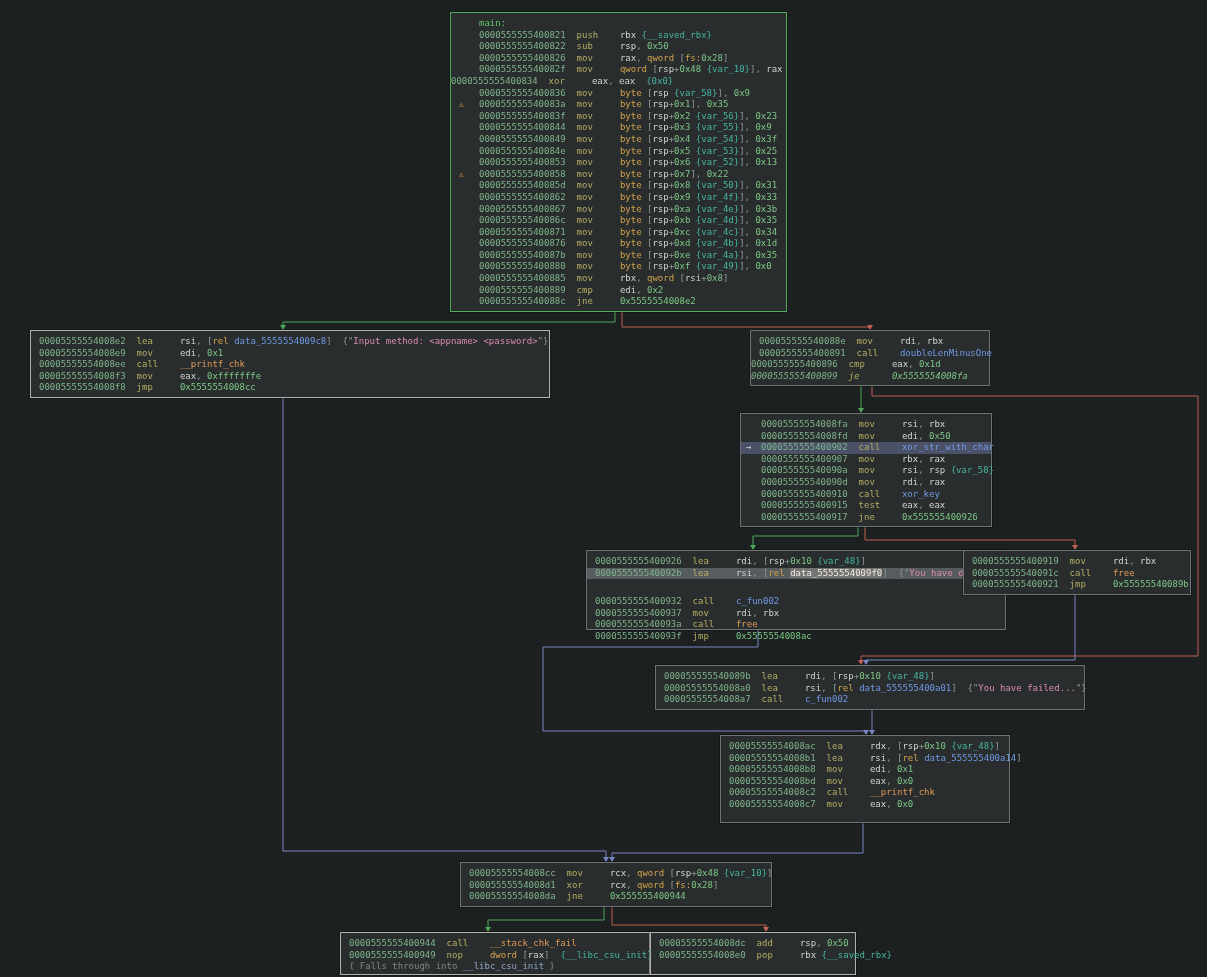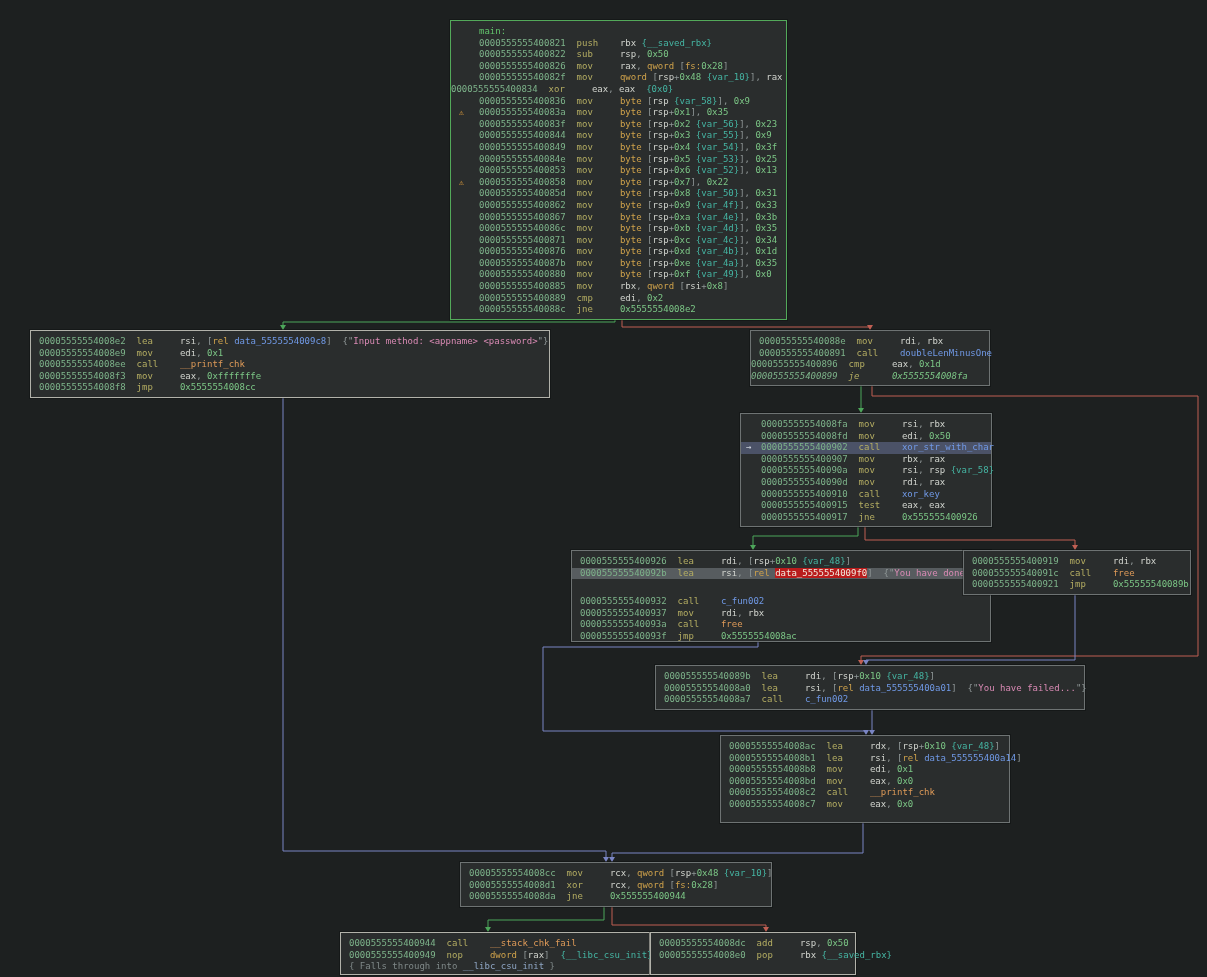--- a/index.html
+++ b/index.html
@@ -24,21 +24,21 @@
   .t-reg{color:#d2d5cf;}
   .t-imm{color:#7cc786;margin-top:7px;}
   .t-kw{color:#cfa24b;}
   .t-pn{color:#8f9797;}
   .t-ann{color:#45b5a3;}
   .t-fn{color:#7099e6;}
   .t-im{color:#de9a58;}
   .t-str{color:#d98ab4;}
   .t-cm{color:#7f8888;}
   .t-cmfn{color:#8fa6c4;}
-  .t-dhl{background:#b91c1c;color:#f2ece0;text-align:center;}
+  .t-dhl{background:#737373;color:#f2ece0;text-align:center;}
 </style>
 </head>
 <body>
 
 <div id="graph-view">
   <svg id="edge-layer" width="1207" height="977">
       <polyline points="615,308 615,322 283,322 283,326" fill="none" stroke="#4da65a" stroke-width="1"></polyline>
       <polygon points="280,325 286,325 283,330" fill="#4da65a"></polygon>
       <polyline points="622,308 622,327 870,327 870,326" fill="none" stroke="#c05f53" stroke-width="1"></polyline>
       <polygon points="867,325 873,325 870,330" fill="#c05f53"></polygon>
@@ -59,21 +59,21 @@
       <polyline points="283,398 283,851 606,851 606,858" fill="none" stroke="#7a85c4" stroke-width="1"></polyline>
       <polygon points="603,857 609,857 606,862" fill="#7a85c4"></polygon>
       <polyline points="863,815 863,853 612,853 612,858" fill="none" stroke="#7a85c4" stroke-width="1"></polyline>
       <polygon points="609,857 615,857 612,862" fill="#7a85c4"></polygon>
       <polyline points="604,907 604,920 488,920 488,928" fill="none" stroke="#4da65a" stroke-width="1"></polyline>
       <polygon points="485,927 491,927 488,932" fill="#4da65a"></polygon>
       <polyline points="612,907 612,925 766,925 766,928" fill="none" stroke="#c05f53" stroke-width="1"></polyline>
       <polygon points="763,927 769,927 766,932" fill="#c05f53"></polygon>
     </svg>
   <div id="block-layer">
-      <div class="blk entry" style="left: 450px; top: 20px; width: 337px; height: 300px;">
+      <div class="blk entry" style="left: 450px; top: 12px; width: 337px; height: 300px;">
         <div class="line" style="padding-left: 28px;"><span class="t-lbl">main:</span></div>
         <div class="line" style="padding-left: 28px;"><span class="t-addr">0000555555400821  </span><span class="t-mn">push    </span><span class="t-reg">rbx</span><span class="t-pn"> </span><span class="t-ann">{__saved_rbx}</span></div>
         <div class="line" style="padding-left: 28px;"><span class="t-addr">0000555555400822  </span><span class="t-mn">sub     </span><span class="t-reg">rsp</span><span class="t-pn">, </span><span class="t-imm">0x50</span></div>
         <div class="line" style="padding-left: 28px;"><span class="t-addr">0000555555400826  </span><span class="t-mn">mov     </span><span class="t-reg">rax</span><span class="t-pn">, </span><span class="t-kw">qword </span><span class="t-pn">[</span><span class="t-kw">fs:</span><span class="t-imm">0x28</span><span class="t-pn">]</span></div>
         <div class="line" style="padding-left: 28px;"><span class="t-addr">000055555540082f  </span><span class="t-mn">mov     </span><span class="t-kw">qword </span><span class="t-pn">[</span><span class="t-reg">rsp</span><span class="t-pn">+</span><span class="t-imm">0x48</span><span class="t-pn"> </span><span class="t-ann">{var_10}</span><span class="t-pn">], </span><span class="t-reg">rax</span></div>
         <div class="line" style=""><span class="t-addr">0000555555400834  </span><span class="t-mn">xor     </span><span class="t-reg">eax</span><span class="t-pn">, </span><span class="t-reg">eax</span><span class="t-pn">  </span><span class="t-ann">{0x0}</span></div>
         <div class="line" style="padding-left: 28px;"><span class="t-addr">0000555555400836  </span><span class="t-mn">mov     </span><span class="t-kw">byte </span><span class="t-pn">[</span><span class="t-reg">rsp</span><span class="t-pn"> </span><span class="t-ann">{var_58}</span><span class="t-pn">], </span><span class="t-imm">0x9</span></div>
         <div class="line" style="padding-left: 28px;"><span class="gut warn">⚠</span><span class="t-addr">000055555540083a  </span><span class="t-mn">mov     </span><span class="t-kw">byte </span><span class="t-pn">[</span><span class="t-reg">rsp</span><span class="t-pn">+</span><span class="t-imm">0x1</span><span class="t-pn">], </span><span class="t-imm">0x35</span></div>
         <div class="line" style="padding-left: 28px;"><span class="t-addr">000055555540083f  </span><span class="t-mn">mov     </span><span class="t-kw">byte </span><span class="t-pn">[</span><span class="t-reg">rsp</span><span class="t-pn">+</span><span class="t-imm">0x2</span><span class="t-pn"> </span><span class="t-ann">{var_56}</span><span class="t-pn">], </span><span class="t-imm">0x23</span></div>
         <div class="line" style="padding-left: 28px;"><span class="t-addr">0000555555400844  </span><span class="t-mn">mov     </span><span class="t-kw">byte </span><span class="t-pn">[</span><span class="t-reg">rsp</span><span class="t-pn">+</span><span class="t-imm">0x3</span><span class="t-pn"> </span><span class="t-ann">{var_55}</span><span class="t-pn">], </span><span class="t-imm">0x9</span></div>
@@ -110,21 +110,21 @@
         <div class="line" style="padding-left: 20px;"><span class="t-addr">00005555554008fa  </span><span class="t-mn">mov     </span><span class="t-reg">rsi</span><span class="t-pn">, </span><span class="t-reg">rbx</span></div>
         <div class="line" style="padding-left: 20px;"><span class="t-addr">00005555554008fd  </span><span class="t-mn">mov     </span><span class="t-reg">edi</span><span class="t-pn">, </span><span class="t-imm">0x50</span></div>
         <div class="line hl-cur" style="padding-left: 20px;"><span class="gut cursor">→</span><span class="t-addr">0000555555400902  </span><span class="t-mn">call    </span><span class="t-fn">xor_str_with_char</span></div>
         <div class="line" style="padding-left: 20px;"><span class="t-addr">0000555555400907  </span><span class="t-mn">mov     </span><span class="t-reg">rbx</span><span class="t-pn">, </span><span class="t-reg">rax</span></div>
         <div class="line" style="padding-left: 20px;"><span class="t-addr">000055555540090a  </span><span class="t-mn">mov     </span><span class="t-reg">rsi</span><span class="t-pn">, </span><span class="t-reg">rsp</span><span class="t-pn"> </span><span class="t-ann">{var_58}</span></div>
         <div class="line" style="padding-left: 20px;"><span class="t-addr">000055555540090d  </span><span class="t-mn">mov     </span><span class="t-reg">rdi</span><span class="t-pn">, </span><span class="t-reg">rax</span></div>
         <div class="line" style="padding-left: 20px;"><span class="t-addr">0000555555400910  </span><span class="t-mn">call    </span><span class="t-fn">xor_key</span></div>
         <div class="line" style="padding-left: 20px;"><span class="t-addr">0000555555400915  </span><span class="t-mn">test    </span><span class="t-reg">eax</span><span class="t-pn">, </span><span class="t-reg">eax</span></div>
         <div class="line" style="padding-left: 20px;"><span class="t-addr">0000555555400917  </span><span class="t-mn">jne     </span><span class="t-imm">0x555555400926</span></div>
       </div>
-      <div class="blk" style="left: 571px; top: 550px; width: 420px; height: 92px;">
+      <div class="blk" style="left: 586px; top: 550px; width: 420px; height: 80px;">
         <div class="line" style="padding-left: 8px;"><span class="t-addr">0000555555400926  </span><span class="t-mn">lea     </span><span class="t-reg">rdi</span><span class="t-pn">, [</span><span class="t-reg">rsp</span><span class="t-pn">+</span><span class="t-imm">0x10</span><span class="t-pn"> </span><span class="t-ann">{var_48}</span><span class="t-pn">]</span></div>
         <div class="line hl-sel" style="padding-left: 8px;"><span class="t-addr">000055555540092b  </span><span class="t-mn">lea     </span><span class="t-reg">rsi</span><span class="t-pn">, [</span><span class="t-kw">rel </span><span class="t-dhl">data_5555554009f0</span><span class="t-pn">]</span><span class="t-pn">  {"</span><span class="t-str">You have done it</span><span class="t-pn">"}</span></div>
         <div class="line" style="padding-left: 8px; margin-top: 17px;"><span class="t-addr">0000555555400932  </span><span class="t-mn">call    </span><span class="t-fn">c_fun002</span></div>
         <div class="line" style="padding-left: 8px;"><span class="t-addr">0000555555400937  </span><span class="t-mn">mov     </span><span class="t-reg">rdi</span><span class="t-pn">, </span><span class="t-reg">rbx</span></div>
         <div class="line" style="padding-left: 8px;"><span class="t-addr">000055555540093a  </span><span class="t-mn">call    </span><span class="t-im">free</span></div>
         <div class="line" style="padding-left: 8px;"><span class="t-addr">000055555540093f  </span><span class="t-mn">jmp     </span><span class="t-imm">0x5555554008ac</span></div>
       </div>
       <div class="blk" style="left: 963px; top: 550px; width: 228px; height: 45px;">
         <div class="line" style="padding-left: 8px;"><span class="t-addr">0000555555400919  </span><span class="t-mn">mov     </span><span class="t-reg">rdi</span><span class="t-pn">, </span><span class="t-reg">rbx</span></div>
         <div class="line" style="padding-left: 8px;"><span class="t-addr">000055555540091c  </span><span class="t-mn">call    </span><span class="t-im">free</span></div>

